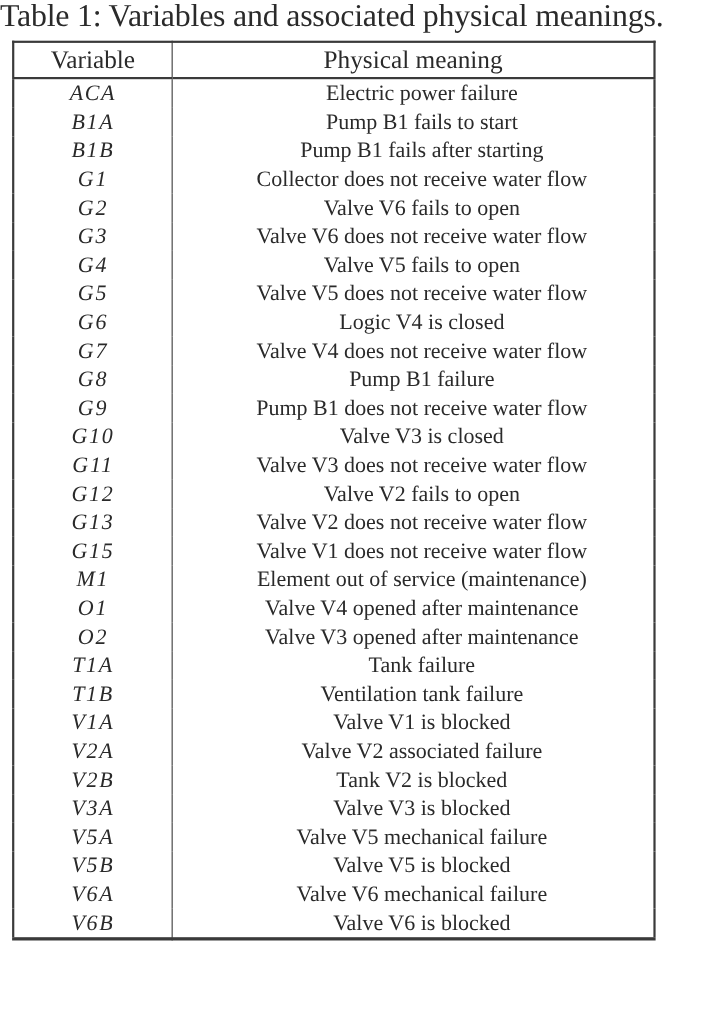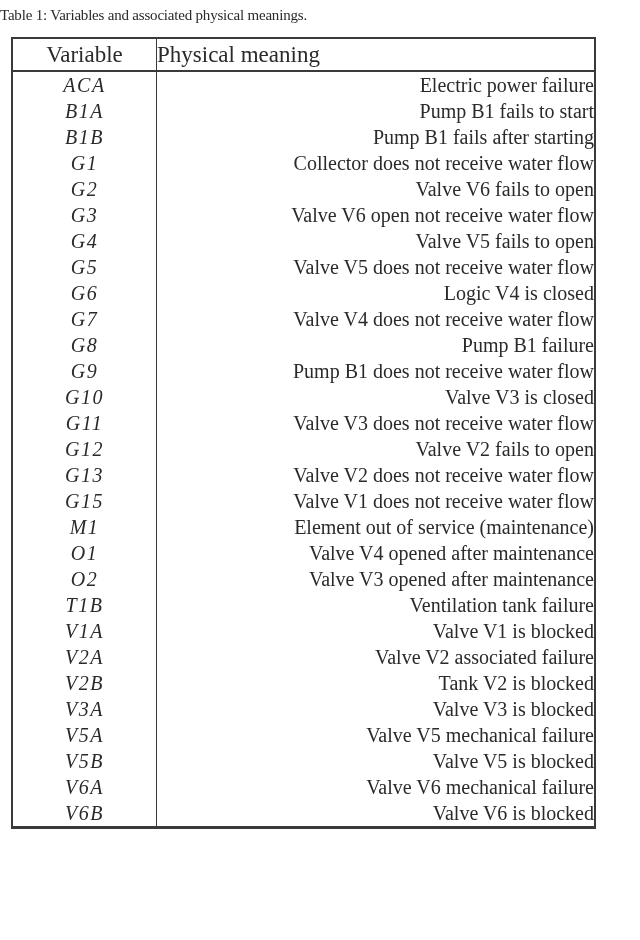--- a/index.html
+++ b/index.html
@@ -13,21 +13,21 @@
       position: relative;
       overflow: hidden;
       font-family: "DejaVu Serif", "Liberation Serif", serif;
       color: #2a2a2a;
     }
     .caption {
       position: absolute;
       left: 0;
       top: 2px;
       width: 544px;
-      font-size: 15px;
+      font-size: 29px;
       line-height: 26px;
       white-space: nowrap;
       letter-spacing: -0.2px;
       font-family: "Liberation Serif", "DejaVu Serif", serif;
     }
     .table-wrap {
       position: absolute;
       left: 11px;
       top: 37px;
       width: 585px;
@@ -52,29 +52,29 @@
       height: 31px;
       line-height: 31px;
       border-bottom: 2px solid #3a3a3a;
     }
     th.var, td.var {
       width: 143px;
       text-align: center;
       border-right: 1.5px solid #3a3a3a;
     }
     th.mean {
-      text-align: left;
+      text-align: center;
     }
     td.var {
       font-style: italic;
       letter-spacing: 1.5px;
     }
     td.mean {
       padding-left: 16px;
-      text-align: right;
+      text-align: center;
     }
   </style>
 </head>
 <body>
 
 <div class="caption">Table 1: Variables and associated physical meanings.</div>
 
 <div class="table-wrap">
   <table>
     <thead>
@@ -99,21 +99,21 @@
       <tr>
           <td class="var">G1</td>
           <td class="mean">Collector does not receive water flow</td>
         </tr>
       <tr>
           <td class="var">G2</td>
           <td class="mean">Valve V6 fails to open</td>
         </tr>
       <tr>
           <td class="var">G3</td>
-          <td class="mean">Valve V6 open not receive water flow</td>
+          <td class="mean">Valve V6 does not receive water flow</td>
         </tr>
       <tr>
           <td class="var">G4</td>
           <td class="mean">Valve V5 fails to open</td>
         </tr>
       <tr>
           <td class="var">G5</td>
           <td class="mean">Valve V5 does not receive water flow</td>
         </tr>
       <tr>
@@ -156,20 +156,24 @@
           <td class="var">M1</td>
           <td class="mean">Element out of service (maintenance)</td>
         </tr>
       <tr>
           <td class="var">O1</td>
           <td class="mean">Valve V4 opened after maintenance</td>
         </tr>
       <tr>
           <td class="var">O2</td>
           <td class="mean">Valve V3 opened after maintenance</td>
+        </tr>
+      <tr>
+          <td class="var">T1A</td>
+          <td class="mean">Tank failure</td>
         </tr>
       <tr>
           <td class="var">T1B</td>
           <td class="mean">Ventilation tank failure</td>
         </tr>
       <tr>
           <td class="var">V1A</td>
           <td class="mean">Valve V1 is blocked</td>
         </tr>
       <tr>

